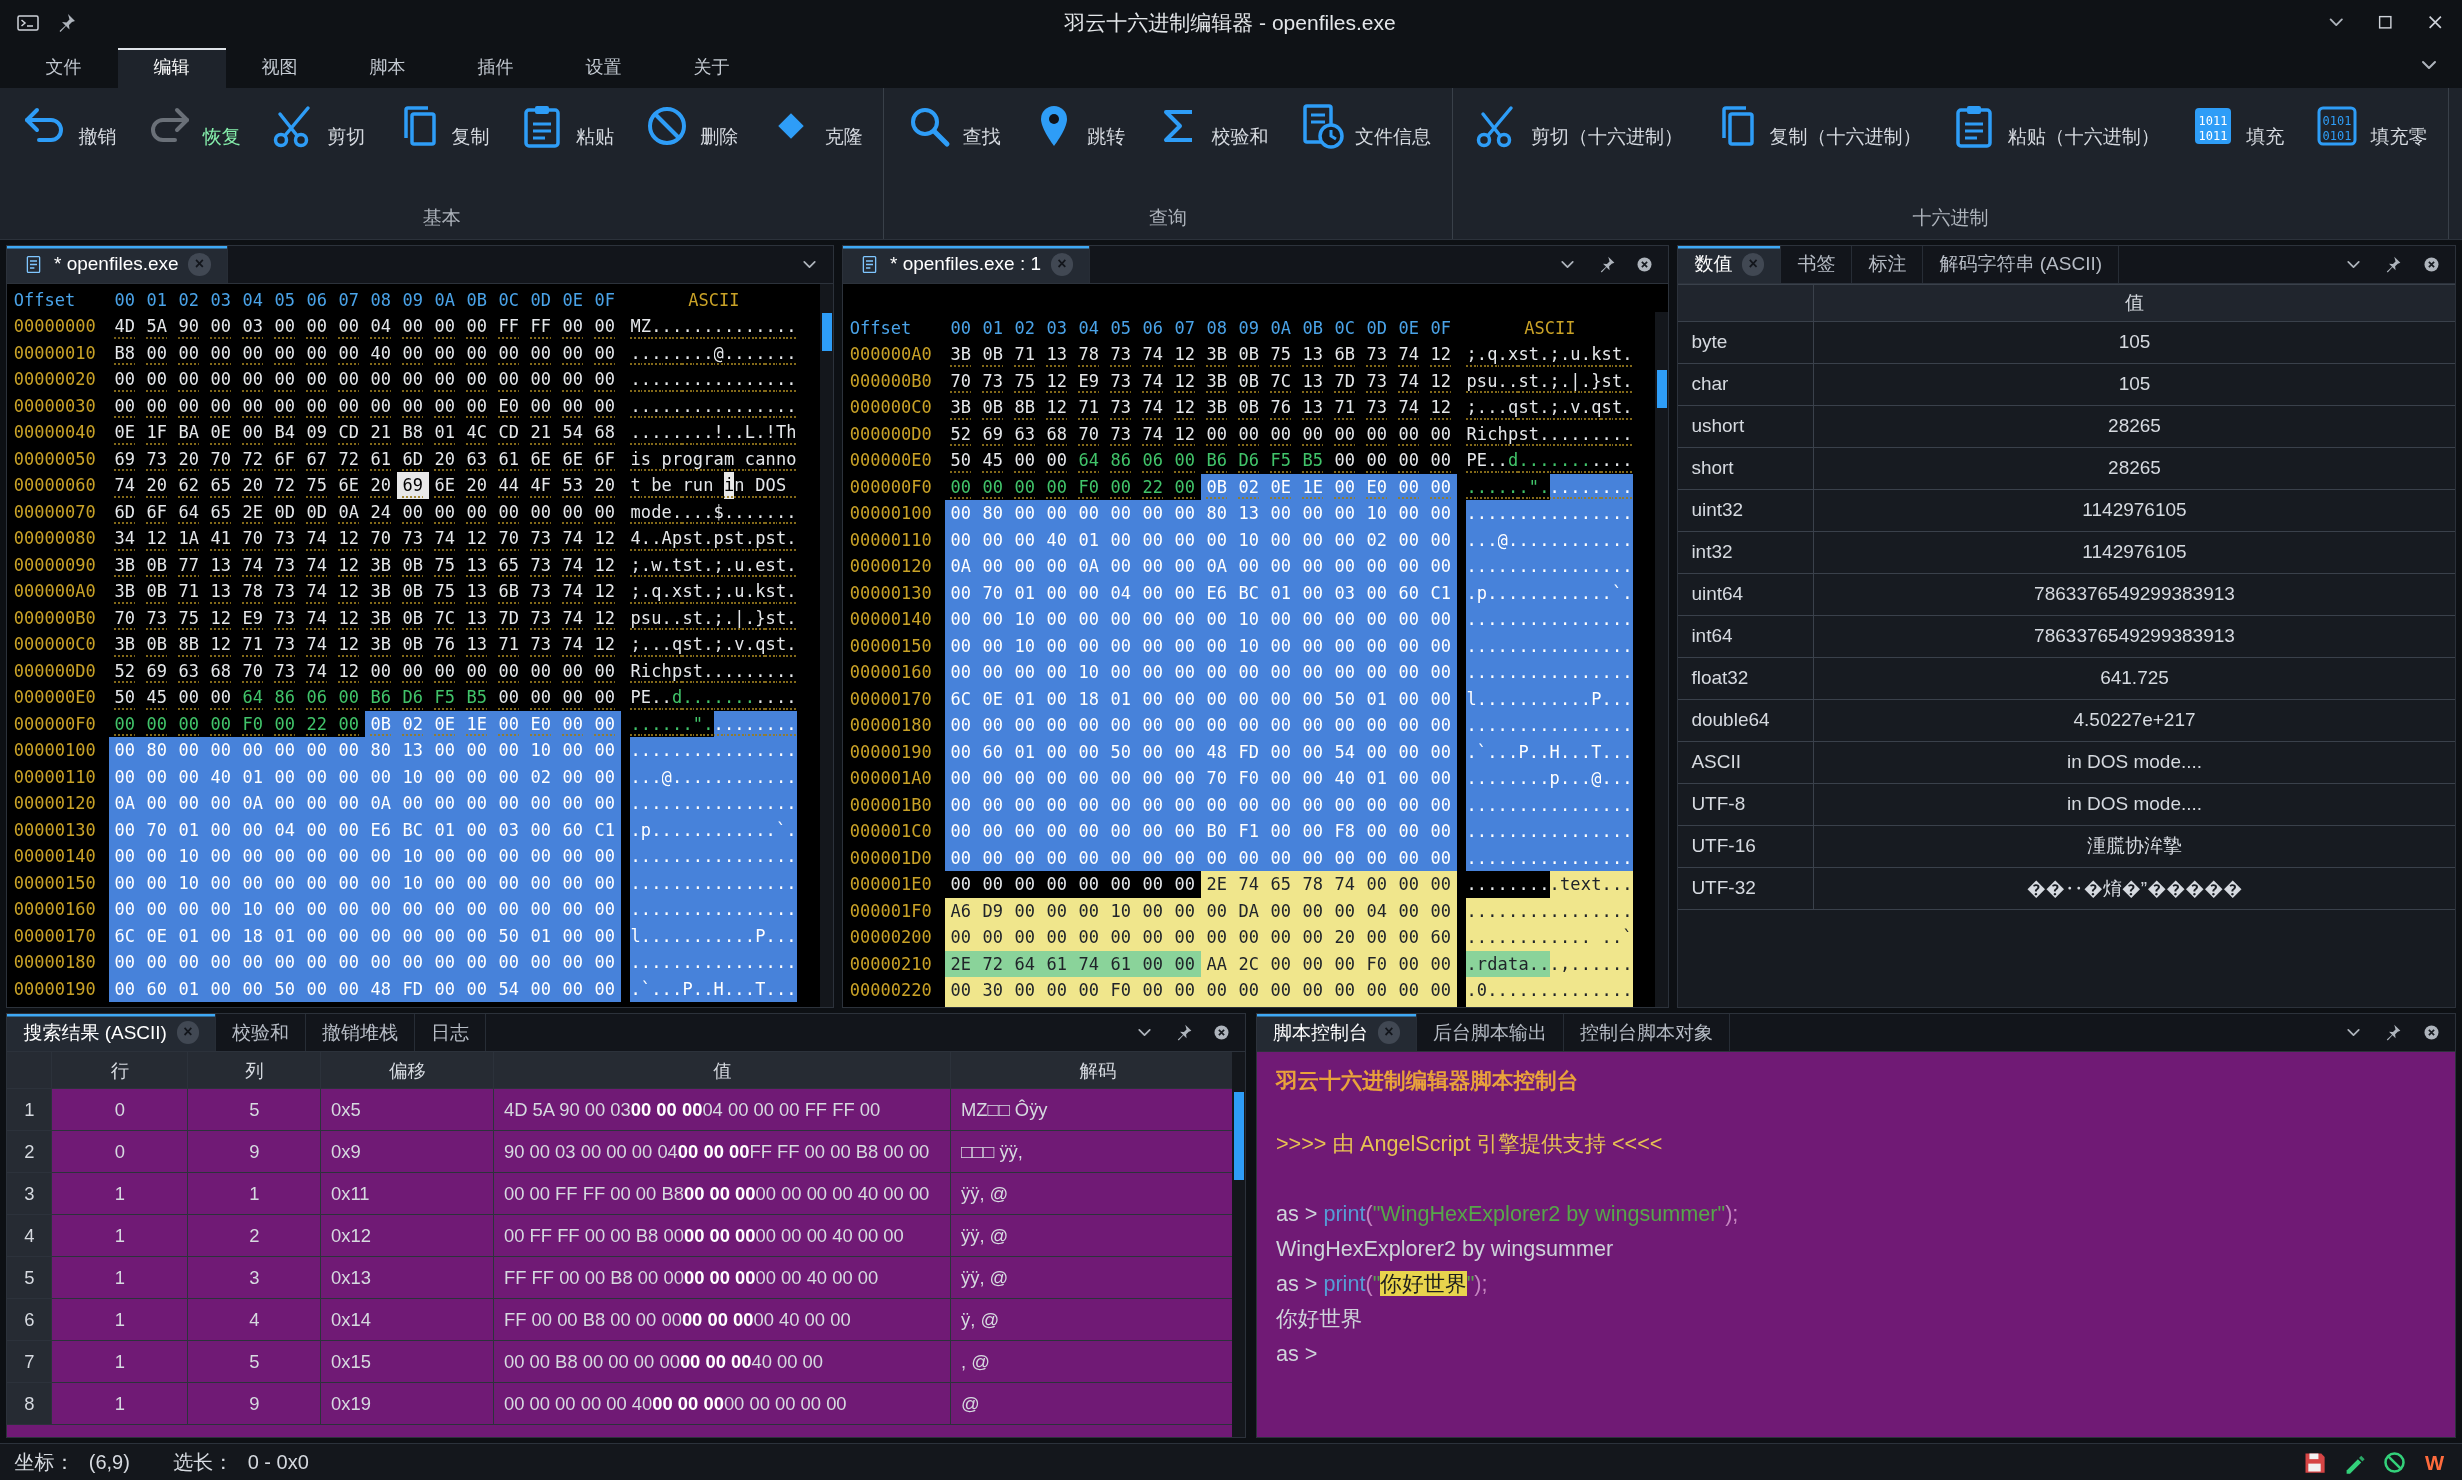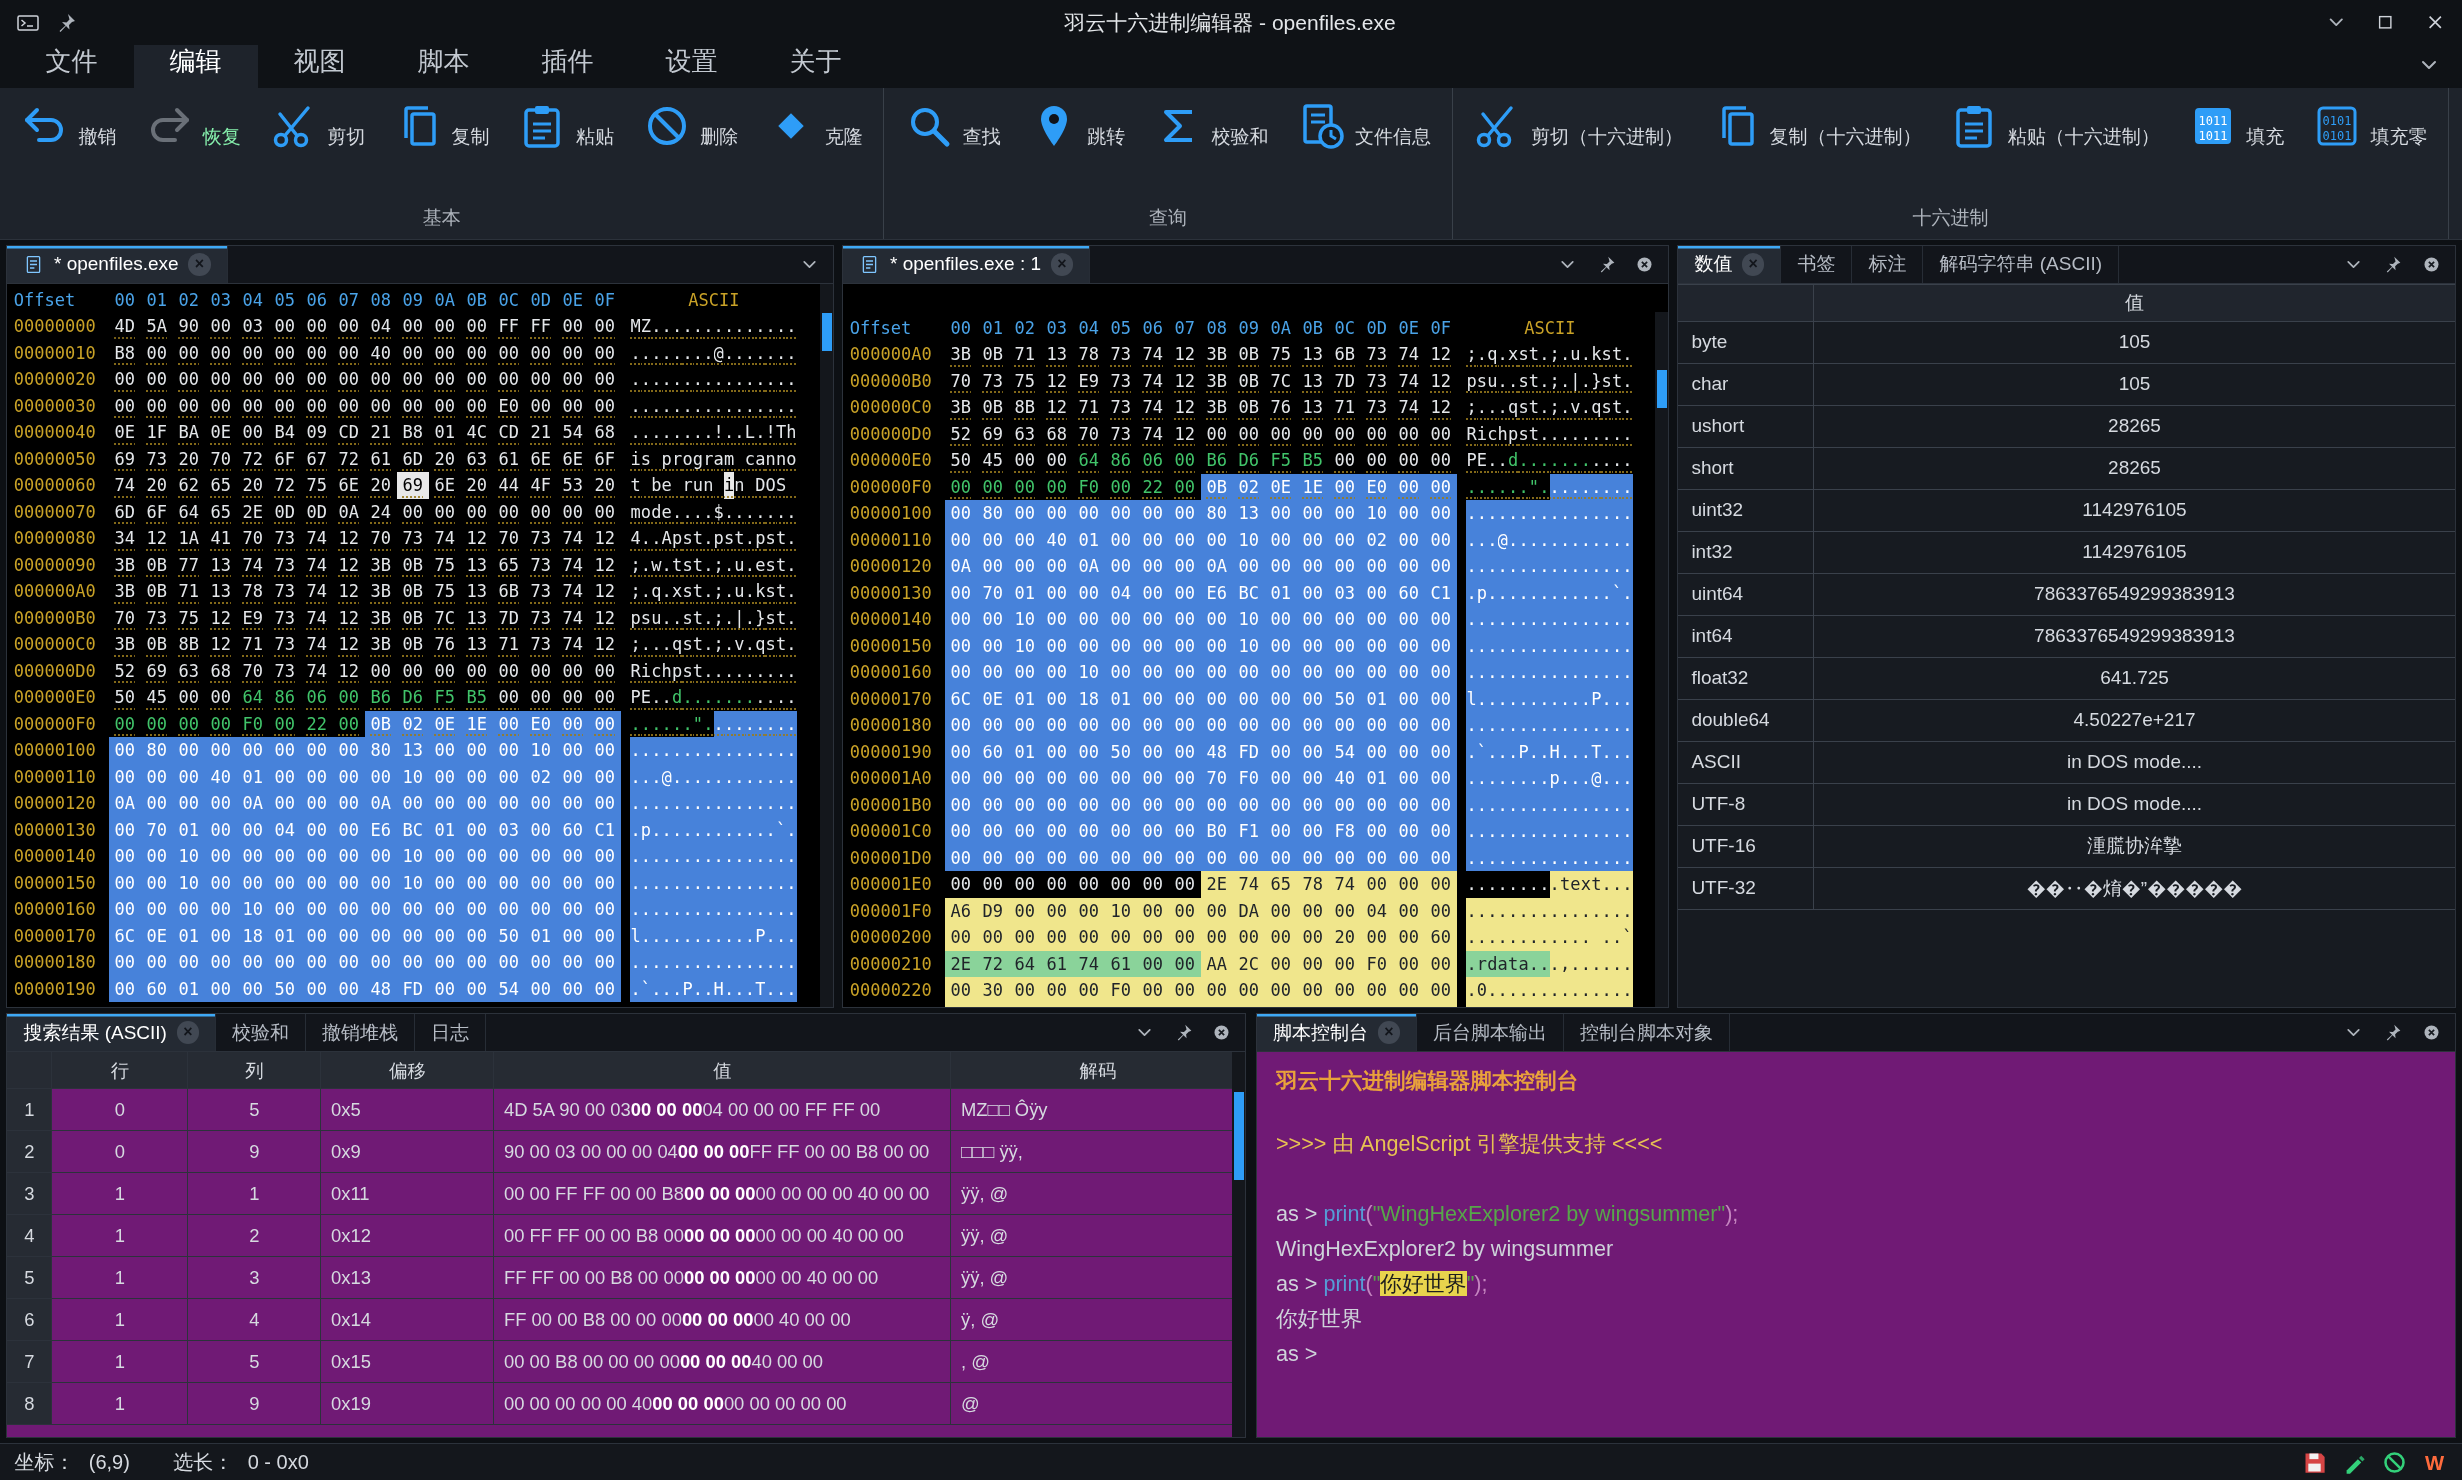--- a/index.html
+++ b/index.html
@@ -11,21 +11,21 @@
   
   .titlebar{height:45px;background:#0f1216;position:relative;display:flex;align-items:center;padding:0 16px;flex:0 0 auto;}
   .tb-left{display:flex;gap:14.4px;z-index:2;}
   .tb-left .icn svg{width:24px;height:24px;}
   .tb-title{position:absolute;left:0;right:2px;text-align:center;font-size:21px;color:#e4e7ea;}
   .tb-controls{margin-left:auto;display:flex;gap:27px;z-index:2;}
   .tb-controls .icn svg{width:22.5px;height:22.5px;}
 
   
   .rtabs{height:43px;background:#0f1216;display:flex;align-items:flex-end;padding:0 9.6px;flex:0 0 auto;}
-  .rtab{padding:7.2px 36px 8.8px;font-size:26px;color:#c3c9d1;cursor:default;}
+  .rtab{padding:7.2px 36px 8.8px;font-size:18px;color:#c3c9d1;cursor:default;}
   .rtab.active{background:#1e232b;color:#fff;border-top:2.4px solid #dfe3e8;padding-top:4.8px;}
   .rtabs-collapse{margin-left:auto;align-self:center;padding-right:11.2px;}
   .rtabs-collapse .icn svg{width:24px;height:24px;}
 
   
   .rbody{height:152px;background:#1e232b;display:flex;border-bottom:0.8px solid #2c323b;overflow:hidden;flex:0 0 auto;}
   .rgroup{display:flex;flex-direction:column;border-right:0.8px solid #394049;padding:4.8px 6.4px 0;}
   .rg-buttons{flex:1;display:flex;align-items:flex-start;}
   .rbtn{display:flex;flex-direction:row;align-items:flex-end;gap:9.6px;padding:9.6px 14.4px 4.8px;font-size:19px;color:#d6dae0;white-space:nowrap;}
   .rbtn .icn svg{width:48px;height:48px;}

